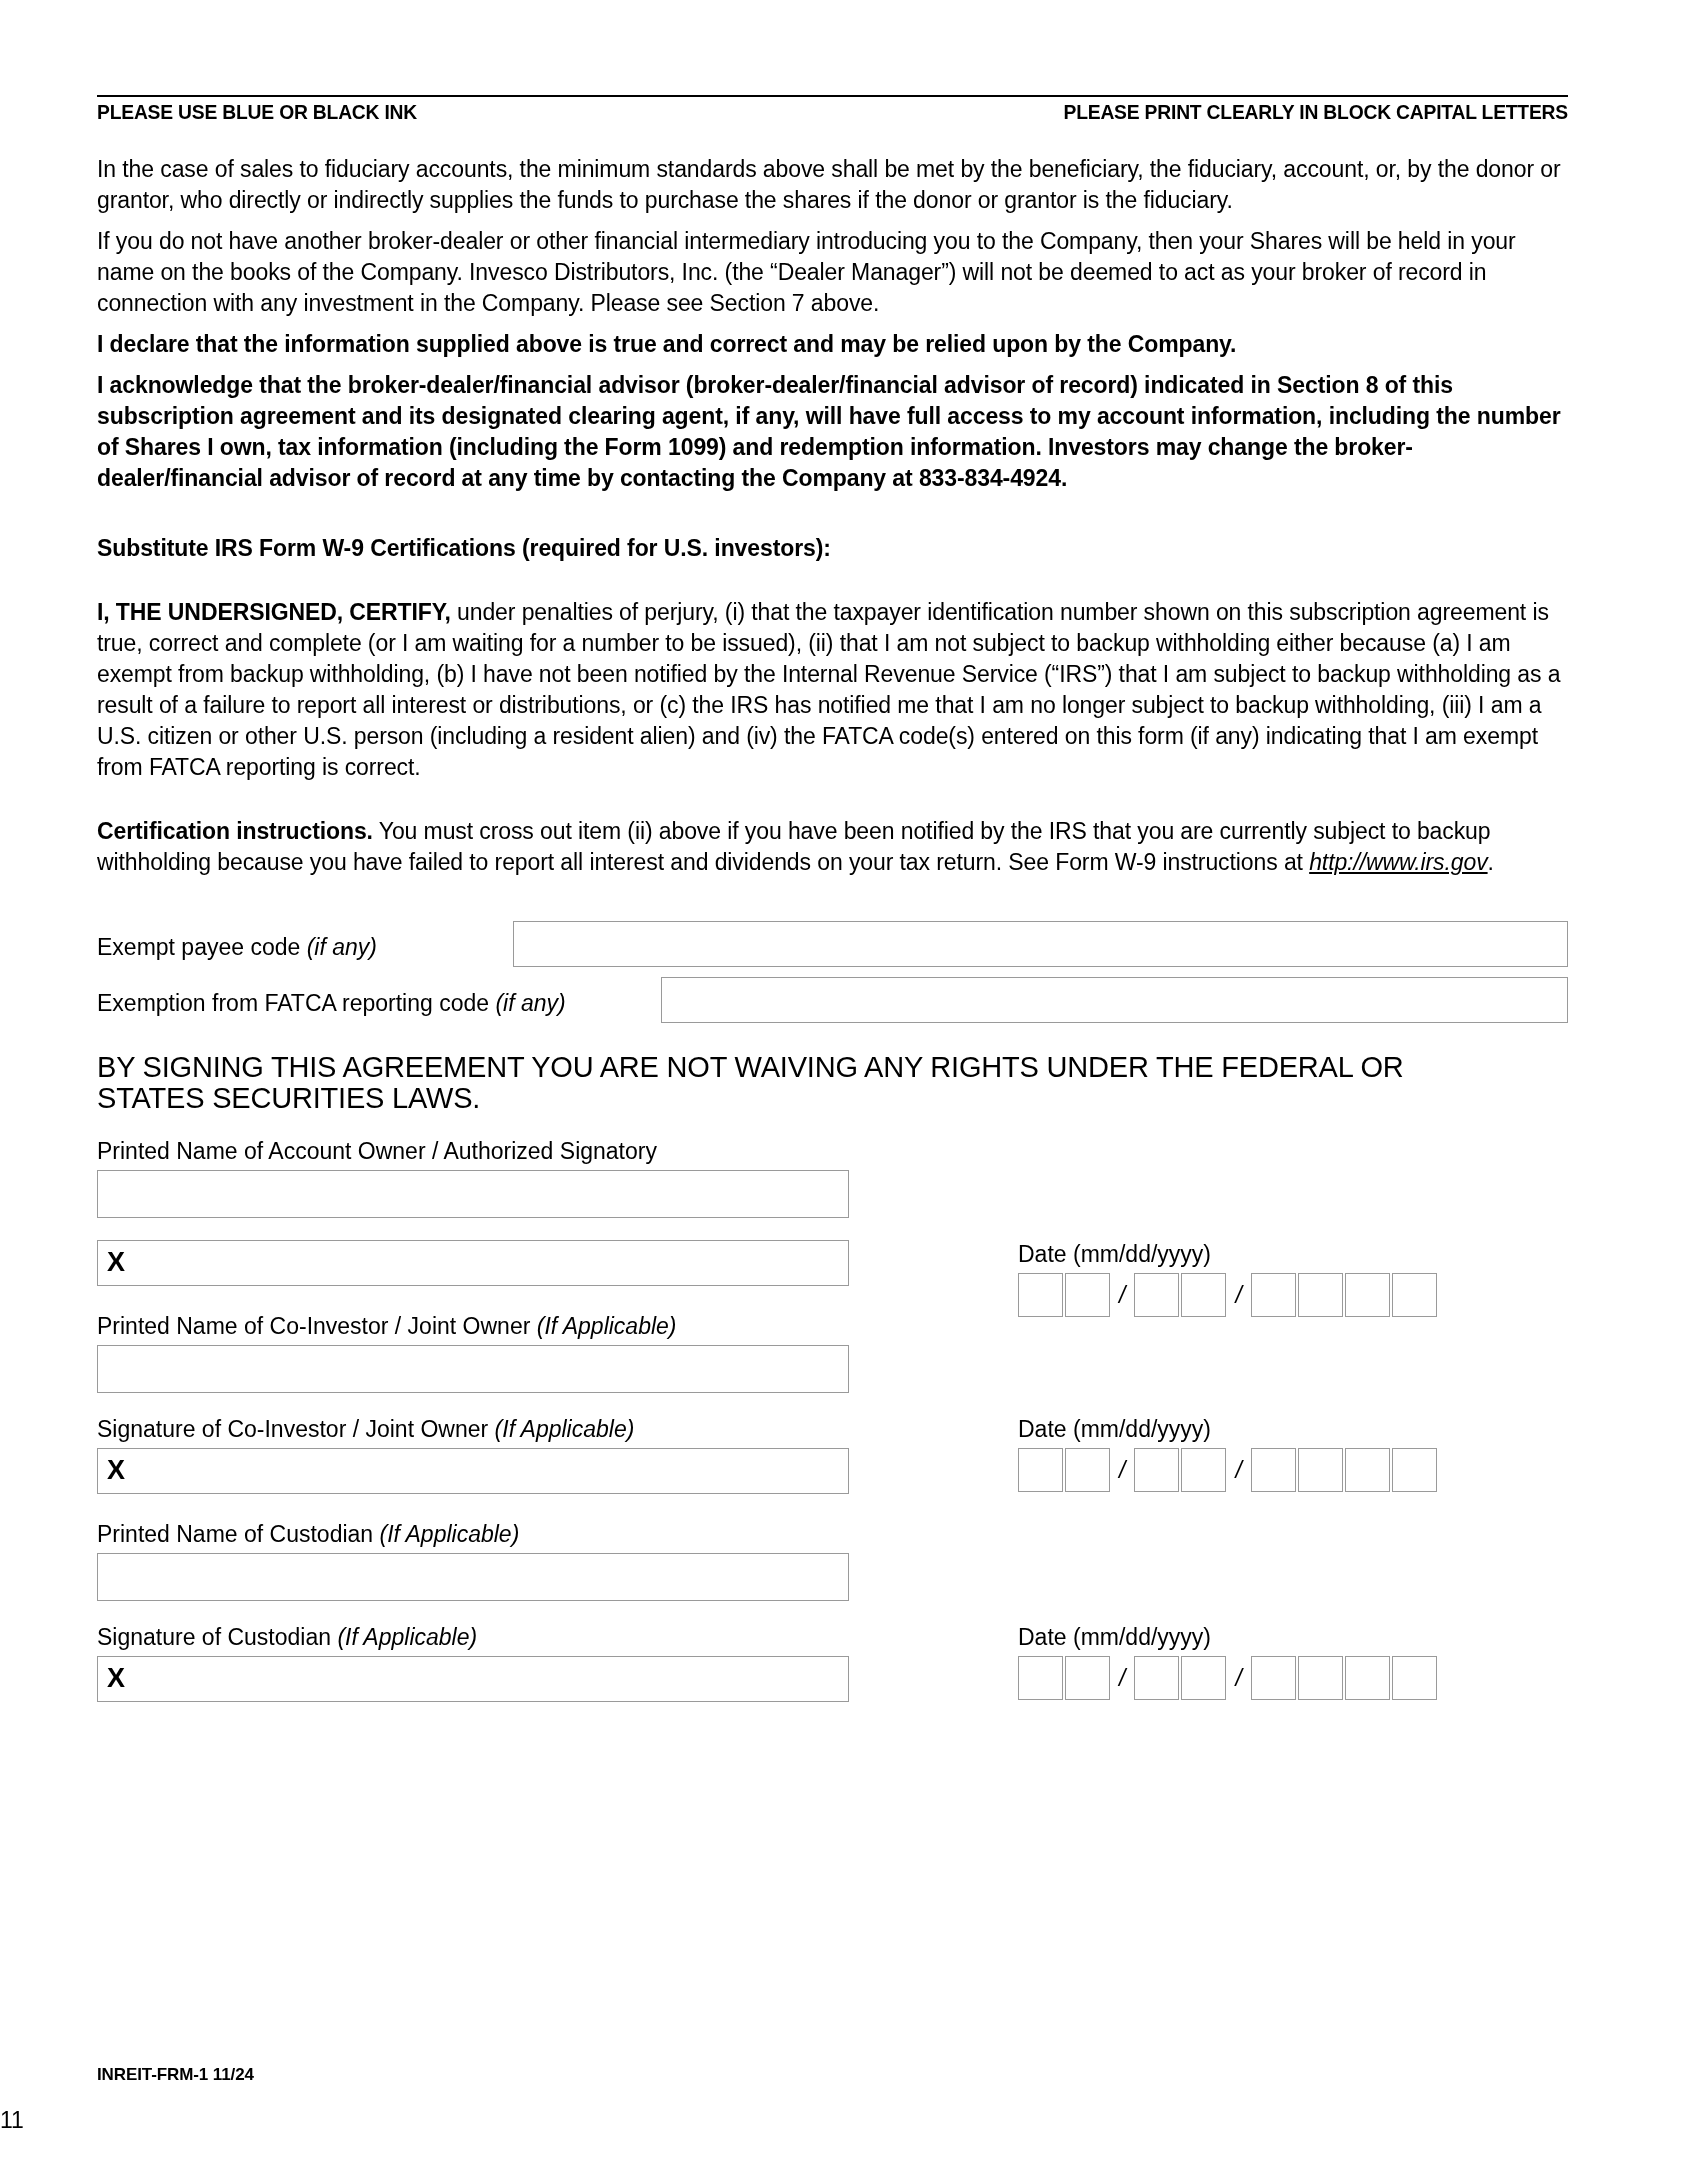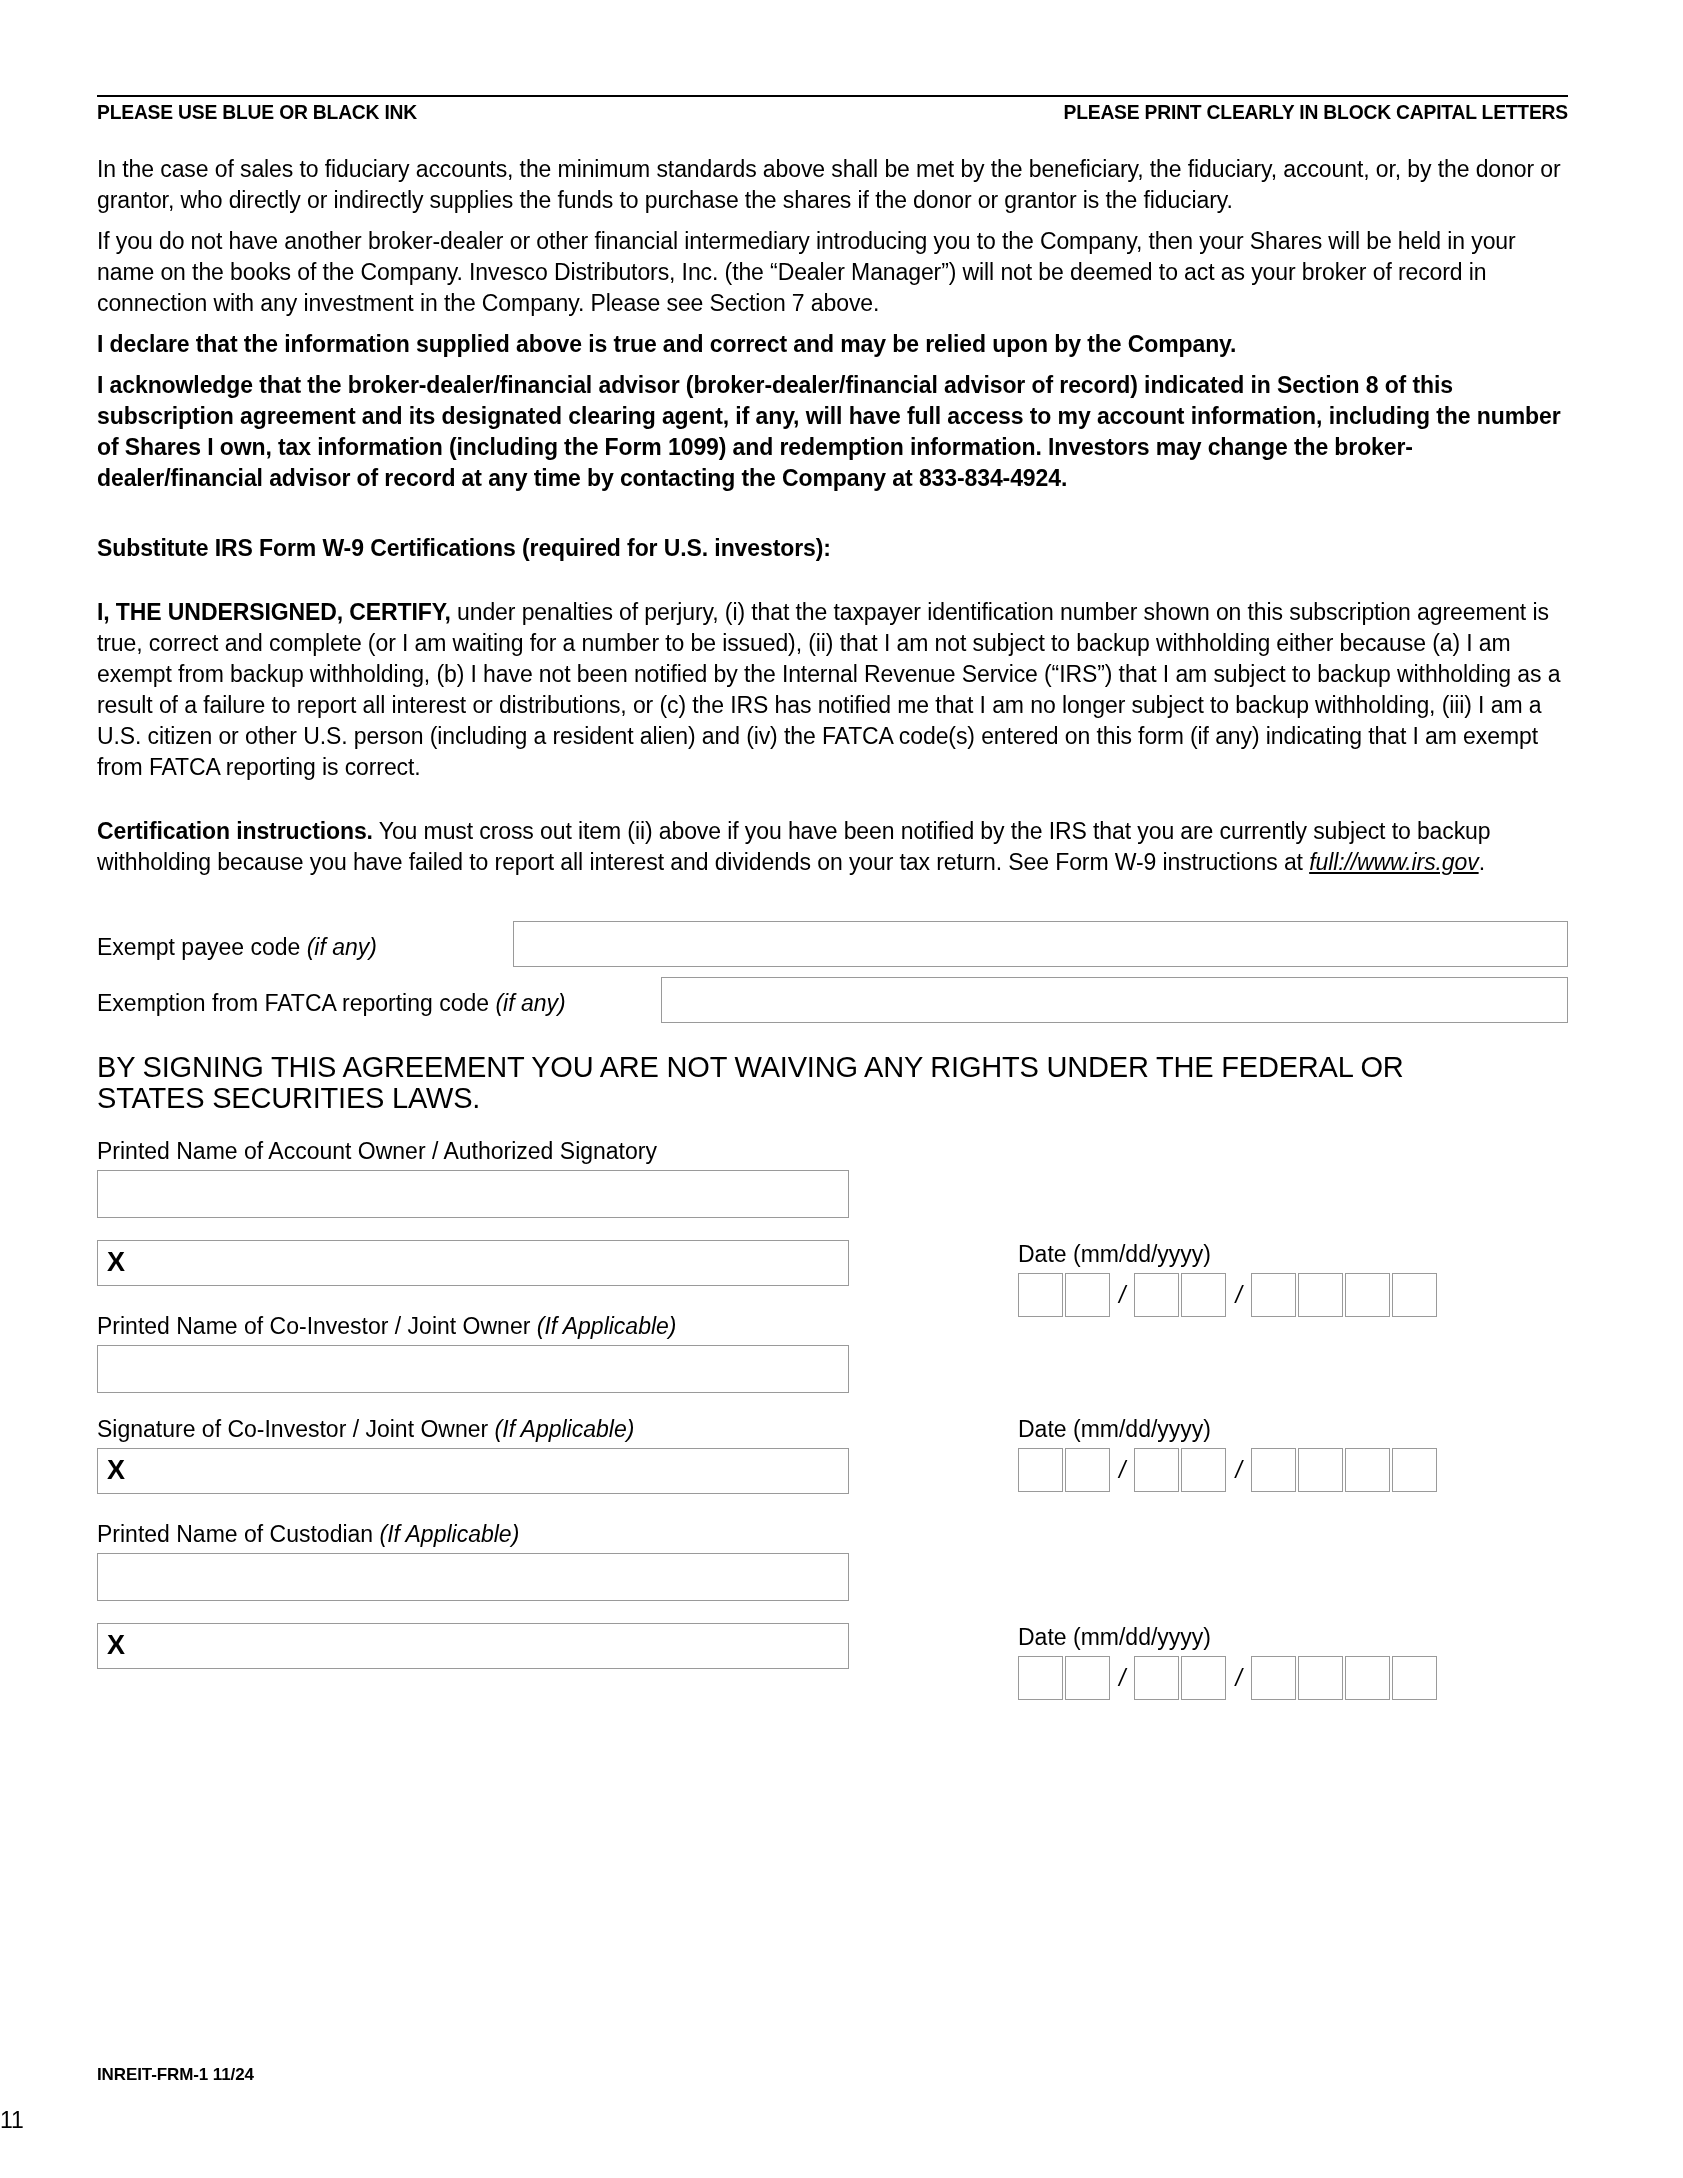--- a/index.html
+++ b/index.html
@@ -200,21 +200,21 @@
   <div class="body-wrap">
     <p class="para">In the case of sales to fiduciary accounts, the minimum standards above shall be met by the beneficiary, the fiduciary, account, or, by the donor or grantor, who directly or indirectly supplies the funds to purchase the shares if the donor or grantor is the fiduciary.</p>
     <p class="para">If you do not have another broker-dealer or other financial intermediary introducing you to the Company, then your Shares will be held in your name on the books of the Company. Invesco Distributors, Inc. (the “Dealer Manager”) will not be deemed to act as your broker of record in connection with any investment in the Company. Please see Section 7 above.</p>
     <p class="para bold">I declare that the information supplied above is true and correct and may be relied upon by the Company.</p>
     <p class="para bold">I acknowledge that the broker-dealer/financial advisor (broker-dealer/financial advisor of record) indicated in Section 8 of this subscription agreement and its designated clearing agent, if any, will have full access to my account information, including the number of Shares I own, tax information (including the Form 1099) and redemption information. Investors may change the broker-dealer/financial advisor of record at any time by contacting the Company at 833-834-4924.</p>
     <div class="gap-md"></div>
     <p class="para bold">Substitute IRS Form W-9 Certifications (required for U.S. investors):</p>
     <div class="gap-sm"></div>
     <p class="para"><span class="b">I, THE UNDERSIGNED, CERTIFY,</span><span> under penalties of perjury, (i) that the taxpayer identification number shown on this subscription agreement is true, correct and complete (or I am waiting for a number to be issued), (ii) that I am not subject to backup withholding either because (a) I am exempt from backup withholding, (b) I have not been notified by the Internal Revenue Service (“IRS”) that I am subject to backup withholding as a result of a failure to report all interest or distributions, or (c) the IRS has notified me that I am no longer subject to backup withholding, (iii) I am a U.S. citizen or other U.S. person (including a resident alien) and (iv) the FATCA code(s) entered on this form (if any) indicating that I am exempt from FATCA reporting is correct.</span></p>
     <div class="gap-sm"></div>
-    <p class="para"><span class="b">Certification instructions.</span><span> You must cross out item (ii) above if you have been notified by the IRS that you are currently subject to backup withholding because you have failed to report all interest and dividends on your tax return. See Form W-9 instructions at </span><span class="link-italic">full://www.irs.gov</span><span>.</span></p>
+    <p class="para"><span class="b">Certification instructions.</span><span> You must cross out item (ii) above if you have been notified by the IRS that you are currently subject to backup withholding because you have failed to report all interest and dividends on your tax return. See Form W-9 instructions at </span><span class="link-italic">http://www.irs.gov</span><span>.</span></p>
   </div>
 
   <div class="code-rows" id="code-rows" style="top:921px;">
     <div class="code-row">
       <div class="code-label"><span>Exempt payee code </span><i>(if any)</i></div>
       <input class="code-box" type="text" style="left: 416px; right: 0px; width: 1055px;" value="">
     </div>
     <div class="code-row">
       <div class="code-label"><span>Exemption from FATCA reporting code </span><i>(if any)</i></div>
       <input class="code-box" type="text" style="left: 564px; right: 0px; width: 907px;" value="">
@@ -259,20 +259,21 @@
               <input type="text" class="dbox" style="font-style: inherit; font-variant: inherit; font-weight: inherit; font-stretch: inherit; font-size: 23px; line-height: inherit; font-family: inherit; font-optical-sizing: inherit; font-size-adjust: inherit; font-kerning: inherit; font-feature-settings: inherit; font-variation-settings: inherit; text-align: center;">
               <span class="dsep">/</span>
               <input type="text" class="dbox" style="font-style: inherit; font-variant: inherit; font-weight: inherit; font-stretch: inherit; font-size: 23px; line-height: inherit; font-family: inherit; font-optical-sizing: inherit; font-size-adjust: inherit; font-kerning: inherit; font-feature-settings: inherit; font-variation-settings: inherit; text-align: center;">
               <input type="text" class="dbox" style="font-style: inherit; font-variant: inherit; font-weight: inherit; font-stretch: inherit; font-size: 23px; line-height: inherit; font-family: inherit; font-optical-sizing: inherit; font-size-adjust: inherit; font-kerning: inherit; font-feature-settings: inherit; font-variation-settings: inherit; text-align: center;">
               <input type="text" class="dbox" style="font-style: inherit; font-variant: inherit; font-weight: inherit; font-stretch: inherit; font-size: 23px; line-height: inherit; font-family: inherit; font-optical-sizing: inherit; font-size-adjust: inherit; font-kerning: inherit; font-feature-settings: inherit; font-variation-settings: inherit; text-align: center;">
               <input type="text" class="dbox" style="font-style: inherit; font-variant: inherit; font-weight: inherit; font-stretch: inherit; font-size: 23px; line-height: inherit; font-family: inherit; font-optical-sizing: inherit; font-size-adjust: inherit; font-kerning: inherit; font-feature-settings: inherit; font-variation-settings: inherit; text-align: center;">
             </div>
           </div>
         </div></div>
       <div class="sig-group" style="margin-bottom: 0px;"><div class="sig-label"><span>Printed Name of Custodian </span><i>(If Applicable)</i></div><input type="text" class="field-box printed" style="width: 752px; height: 48px; font-style: inherit; font-variant: inherit; font-weight: inherit; font-stretch: inherit; font-size: 23px; line-height: inherit; font-family: inherit; font-optical-sizing: inherit; font-size-adjust: inherit; font-kerning: inherit; font-feature-settings: inherit; font-variation-settings: inherit; padding: 0px 8px;"><div style="position: relative; margin-top: 22px;">
+          <div class="sig-label"><span>Signature of Custodian </span><i>(If Applicable)</i></div>
           <div class="field-box signature" style="height: 46px;">
             <span class="x-mark">X</span>
           </div>
           <div class="date-col">
             <div class="date-label">Date (mm/dd/yyyy)</div>
             <div class="date-boxes">
               <input type="text" class="dbox" style="font-style: inherit; font-variant: inherit; font-weight: inherit; font-stretch: inherit; font-size: 23px; line-height: inherit; font-family: inherit; font-optical-sizing: inherit; font-size-adjust: inherit; font-kerning: inherit; font-feature-settings: inherit; font-variation-settings: inherit; text-align: center;">
               <input type="text" class="dbox" style="font-style: inherit; font-variant: inherit; font-weight: inherit; font-stretch: inherit; font-size: 23px; line-height: inherit; font-family: inherit; font-optical-sizing: inherit; font-size-adjust: inherit; font-kerning: inherit; font-feature-settings: inherit; font-variation-settings: inherit; text-align: center;">
               <span class="dsep">/</span>
               <input type="text" class="dbox" style="font-style: inherit; font-variant: inherit; font-weight: inherit; font-stretch: inherit; font-size: 23px; line-height: inherit; font-family: inherit; font-optical-sizing: inherit; font-size-adjust: inherit; font-kerning: inherit; font-feature-settings: inherit; font-variation-settings: inherit; text-align: center;">

